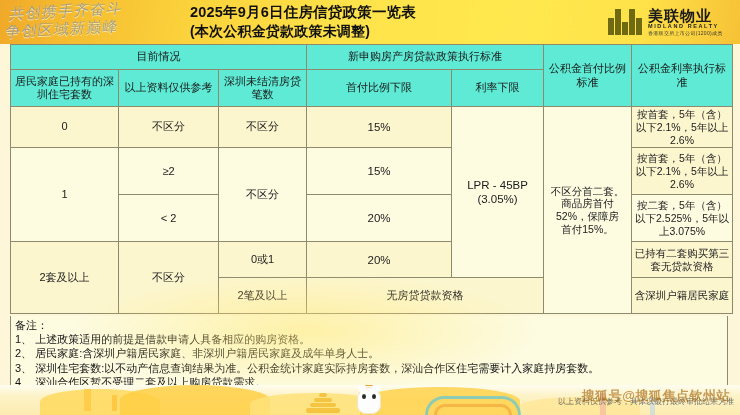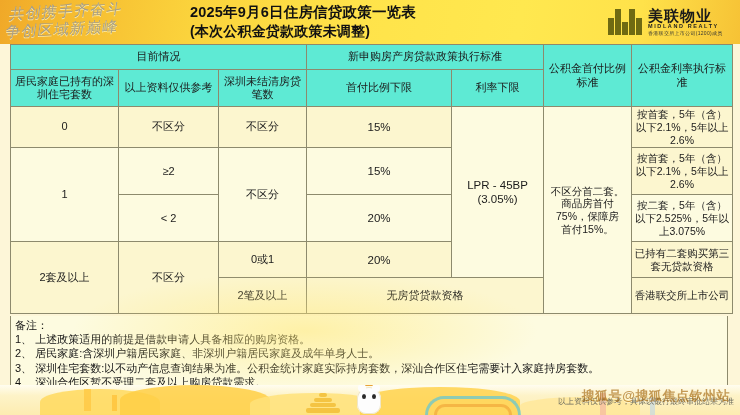--- a/index.html
+++ b/index.html
@@ -196,21 +196,21 @@
         <td class="body-cell row-tint">不区分</td>
         <td class="body-cell row-tint">不区分</td>
         <td class="body-cell row-tint pct">15%</td>
         <td class="body-cell c-rate" rowspan="4">
           <div>LPR - 45BP</div>
           <div>(3.05%)</div>
         </td>
         <td class="body-cell c-small" rowspan="5">
           <div>不区分首二套。</div>
           <div>商品房首付</div>
-          <div>75%，保障房</div>
+          <div>52%，保障房</div>
           <div>首付15%。</div>
         </td>
         <td class="body-cell row-tint c-small">按首套，5年（含）以下2.1%，5年以上2.6%</td>
       </tr>
 
       <tr>
         <td class="body-cell" rowspan="2">1</td>
         <td class="body-cell" style="height:44px">≥2</td>
         <td class="body-cell" rowspan="2">不区分</td>
         <td class="body-cell pct">15%</td>
@@ -227,21 +227,21 @@
         <td class="body-cell row-tint" rowspan="2">2套及以上</td>
         <td class="body-cell row-tint" rowspan="2">不区分</td>
         <td class="body-cell row-tint" style="height:33px">0或1</td>
         <td class="body-cell row-tint pct">20%</td>
         <td class="body-cell row-tint c-small">已持有二套购买第三套无贷款资格</td>
       </tr>
 
       <tr>
         <td class="body-cell row-tint" style="height:33px">2笔及以上</td>
         <td class="body-cell row-tint" colspan="2">无房贷贷款资格</td>
-        <td class="body-cell row-tint c-small">香港联交所上市公司</td>
+        <td class="body-cell row-tint c-small">含深圳户籍居民家庭</td>
       </tr>
     </tbody>
   </table>
 
   <div class="notes">
     <div class="nl">备注：</div>
     <div class="nl">1、 上述政策适用的前提是借款申请人具备相应的购房资格。</div>
     <div class="nl">2、 居民家庭:含深圳户籍居民家庭、非深圳户籍居民家庭及成年单身人士。</div>
     <div class="nl">3、 深圳住宅套数:以不动产信息查询结果为准。公积金统计家庭实际持房套数，深汕合作区住宅需要计入家庭持房套数。</div>
     <div class="nl">4、 深汕合作区暂不受理二套及以上购房贷款需求。</div>

